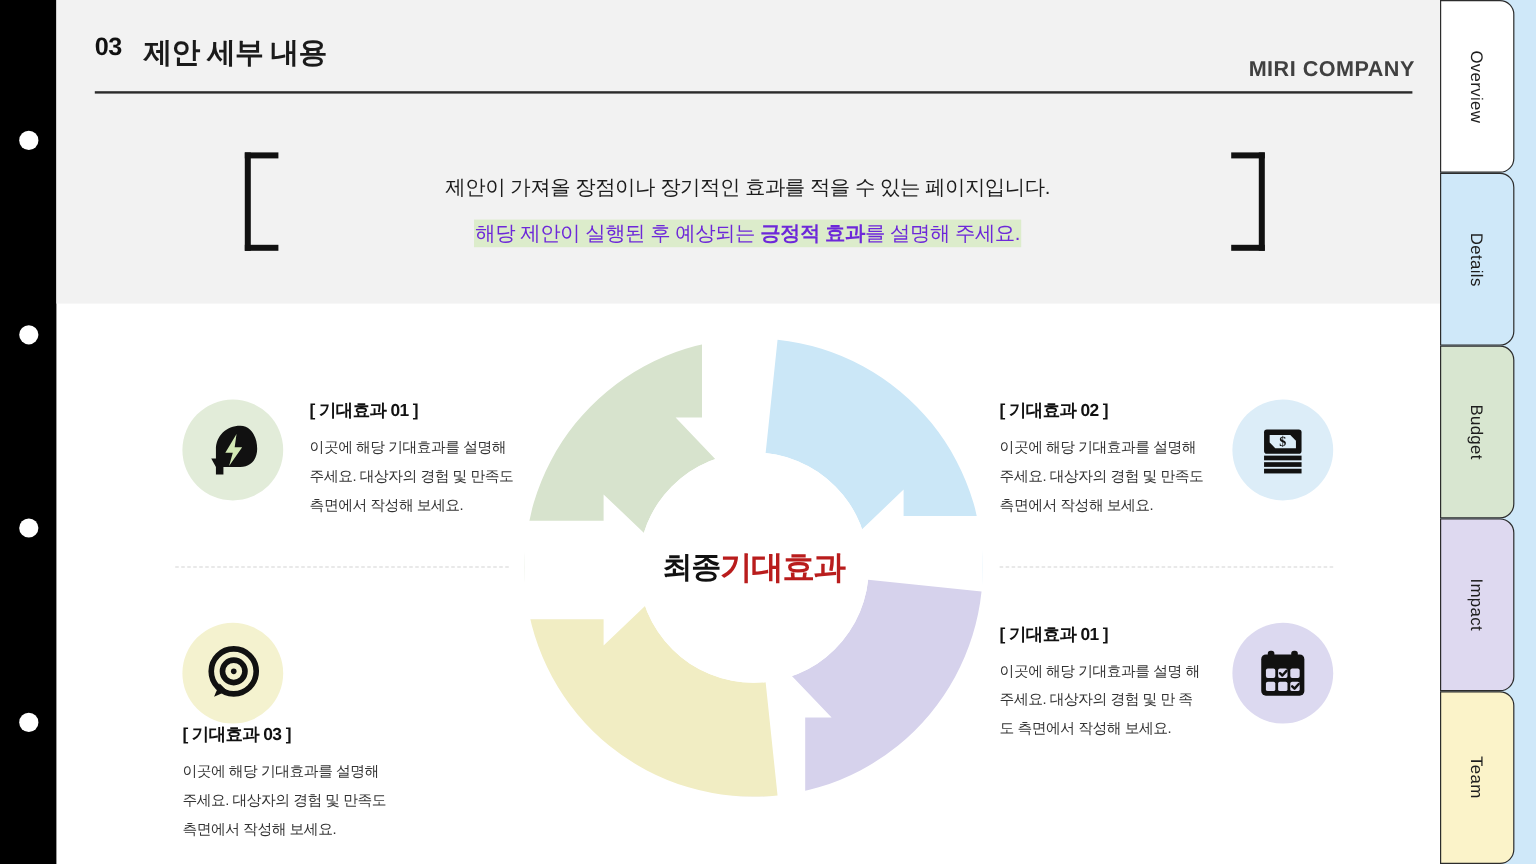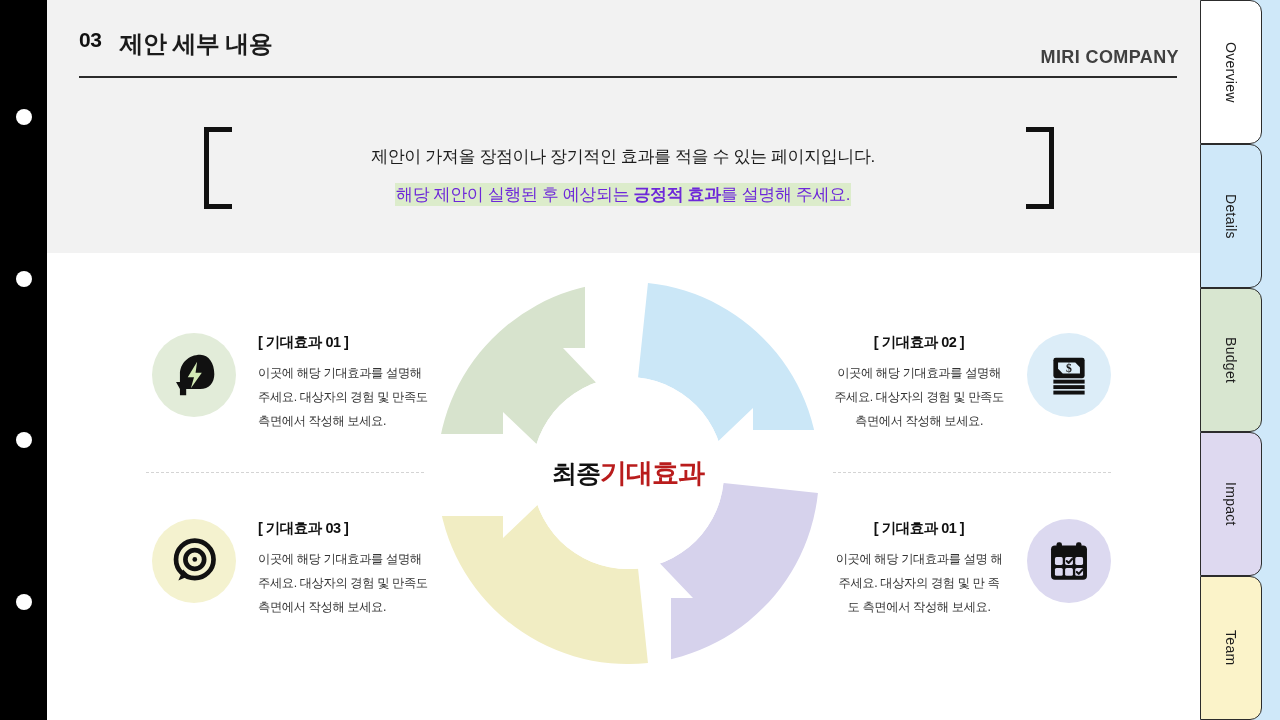--- a/index.html
+++ b/index.html
@@ -101,21 +101,21 @@
     letter-spacing:-0.5px; margin-bottom:9px;
   }
   .it-desc {
     font-size:12.3px; color:#333333; line-height:24px;
     letter-spacing:-0.4px;
   }
   .left .icon-wrap { margin-right:22px; }
   .left .it-body { text-align:left; }
   .right { flex-direction:row-reverse; }
   .right .icon-wrap { margin-left:22px; }
-  .right .it-body { text-align:center; }
+  .right .it-body { text-align:left; }
 
   .divider {
     position:absolute; height:0;
     border-top:1px dashed #d4d4d4;
   }
 
   
   .rail {
     position:absolute; left:1200px; top:0; width:80px; height:720px;
     background:#cfe8f9;
@@ -226,21 +226,21 @@
         <rect x="12" y="45" width="40" height="5" fill="#111111"></rect>
         <rect x="12" y="52" width="40" height="5" fill="#111111"></rect>
       </svg>
     </div>
     <div class="it-body">
       <div class="it-title">[ 기대효과 02 ]</div>
       <div class="it-desc">이곳에 해당 기대효과를 설명해 주세요. 대상자의 경험 및 만족도 측면에서 작성해 보세요.</div>
     </div>
   </div>
 
-  <div class="item left" style="left:152px; top:519px;">
+  <div class="item left" style="left:152px; top:519px;flex-direction:column;">
     <div class="icon-wrap" style="background:#f4f2cf">
       <svg width="50" height="50" viewBox="0 0 64 64">
         <circle cx="33" cy="30" r="24" fill="none" stroke="#111111" stroke-width="6"></circle>
         <circle cx="33" cy="30" r="12" fill="none" stroke="#111111" stroke-width="6"></circle>
         <circle cx="33" cy="30" r="3" fill="#111111"></circle>
         <path d="M18 43 L12 57 L26 51 Z" fill="#111111"></path>
       </svg>
     </div>
     <div class="it-body">
       <div class="it-title">[ 기대효과 03 ]</div>

